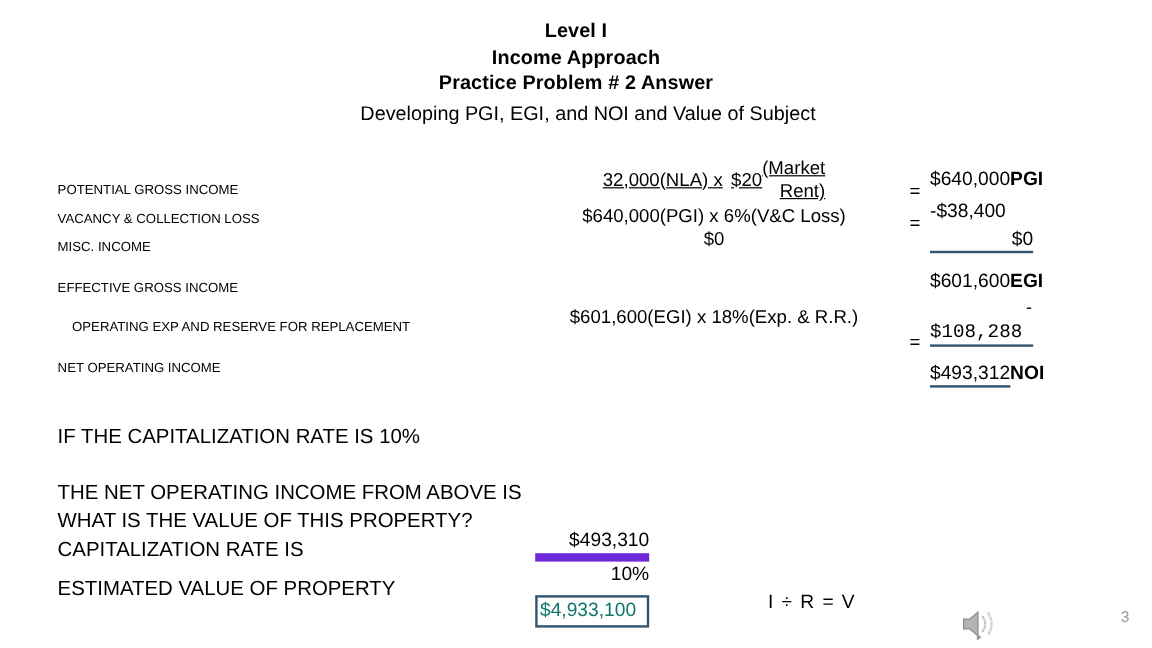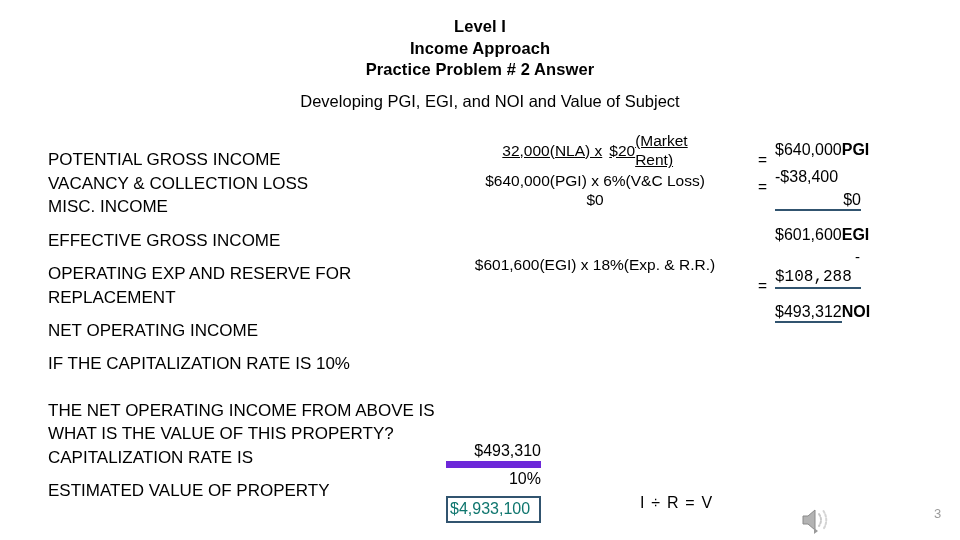--- a/index.html
+++ b/index.html
@@ -36,38 +36,38 @@
     font-weight: bold;
     line-height: 21.5px;
     letter-spacing: 0.1px;
     color: #000;
   }
   .subtitle-line {
     font-size: 16.5px;
     font-weight: normal;
     line-height: 24px;
     color: #000;
-    margin-top: 8px;
+    margin-top: 2px;
     padding-left: 20px;
   }
 
   
   .labels {
     position: absolute;
     left: 48px;
     top: 148px;
     width: 380px;
   }
   .lbl {
-    font-size: 17px;
+    font-size: 11px;
     line-height: 23.5px;
     color: #000;
     white-space: nowrap;
   }
-  .lbl.wrap { white-space: normal; }
+  .lbl.wrap { white-space: normal; margin-left: 12px; }
   .gap-sm { height: 10px; }
 
   
   .calc {
     position: absolute;
     left: 430px;
     top: 130px;
     width: 330px;
   }
   .calc-row {
@@ -79,21 +79,21 @@
   }
   .calc-row.r1 {
     display: flex;
     align-items: center;
     justify-content: center;
     height: 40px;
     text-decoration: underline;
   }
   .stack {
     display: inline-block;
-    text-align: left;
+    text-align: right;
     line-height: 19px;
     vertical-align: middle;
   }
   .calc-row.r2 { margin-top: 1px; }
   .calc-row.r3 { margin-top: 0px; }
   .calc-row.r4 {
     margin-top: 46px;
     text-align: center;
   }
 

